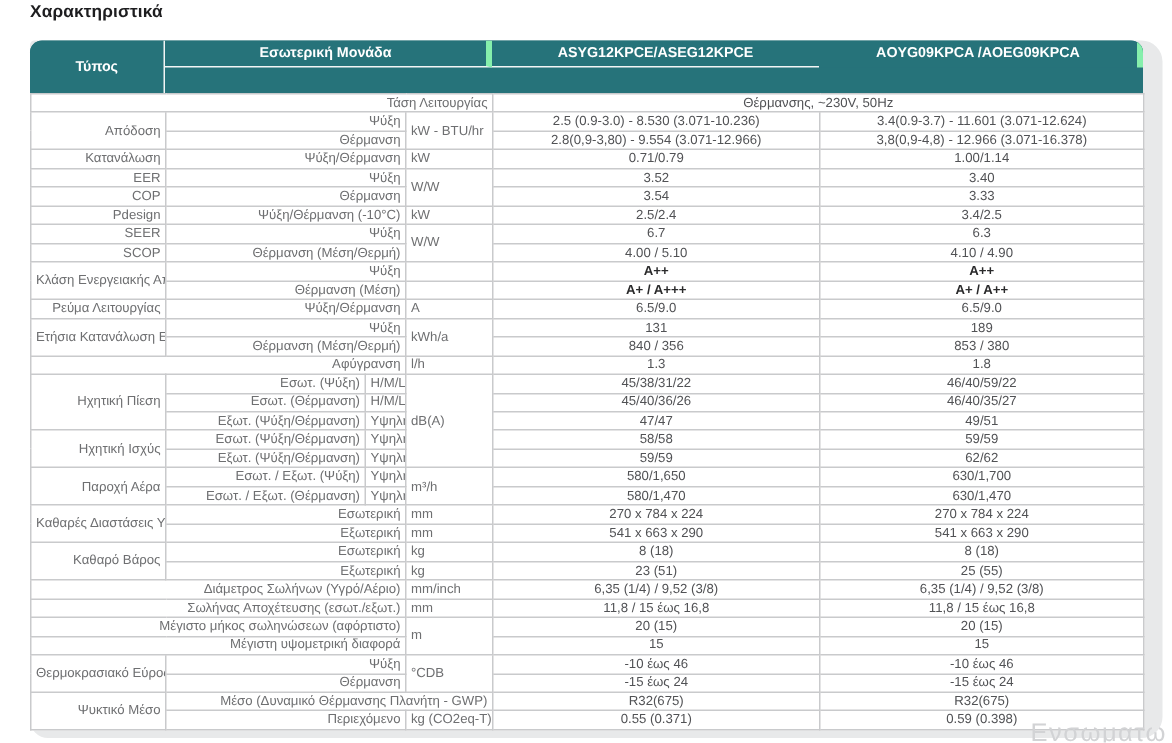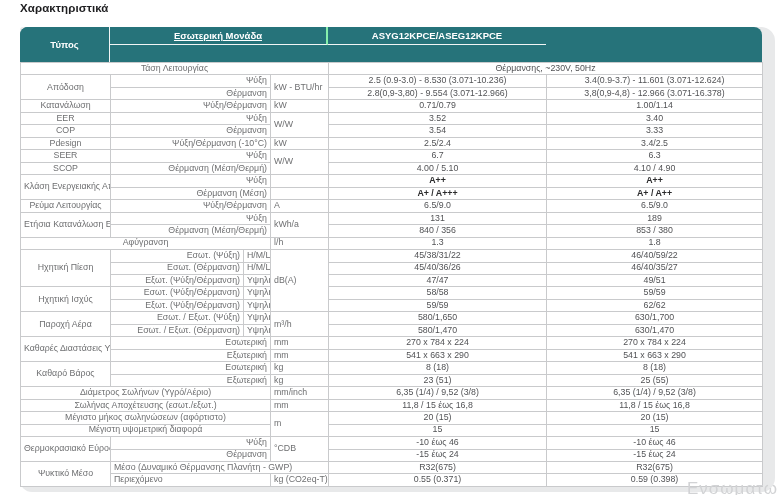--- a/index.html
+++ b/index.html
@@ -27,53 +27,54 @@
     width:742px;background:#26737a;
     border-radius:8px 8px 0 0;overflow:hidden;
   }
   .hcell{
     background:#26737a;color:#ffffff;font-weight:bold;font-size:9.5px;
     display:flex;align-items:center;justify-content:center;
     box-sizing:border-box;white-space:nowrap;
   }
   .h-type{grid-row:1/3;grid-column:1;border-right:1px solid #f2f5f5;}
   .h-r1{border-bottom:1px solid #f2f5f5;}
-  .h-sep{border-right:2px solid #86efac;text-decoration:underline;}
+  .h-sep{border-right:4px solid #86efac;}
   
   table.spec{
     width:742px;table-layout:fixed;border-collapse:collapse;background:#ffffff;
   }
   table.spec td{
     box-sizing:border-box;height:12.47px;padding:0 3px;
     border:1px solid #c9cacc;vertical-align:middle;
     font-size:8.8px;line-height:1.1;white-space:nowrap;overflow:hidden;
   }
-  td.c-label{text-align:center;padding-left:5px;color:#6e6f71;white-space:normal;margin-top:40px;}
+  td.c-label{text-align:right;padding-left:5px;color:#6e6f71;white-space:normal;margin-top:40px;}
   td.c-sub{text-align:right;color:#6e6f71;}
-  td.c-subl{text-align:left;padding-left:5px;color:#6e6f71;}
+  td.c-subl{text-align:right;padding-left:5px;color:#6e6f71;}
   td.c-unit{text-align:left;color:#6e6f71;}
   td.c-val{text-align:center;color:#515255;}
   td.c-valb{text-align:center;color:#2a2a2b;font-weight:bold;}
   .watermark{
     position:absolute;left:687px;top:479px;
     font-size:17px;color:#d2d3d5;letter-spacing:1px;white-space:nowrap;
   }
 </style>
 </head>
 <body>
 
 <div class="page-title">Χαρακτηριστικά</div>
 
 <div class="table-frame"></div>
 
 <div class="table-wrap">
   <div class="hdr">
     <div class="hcell h-type">Τύπος</div>
     <div class="hcell h-r1 h-sep">Εσωτερική Μονάδα</div>
     <div class="hcell h-r1">ASYG12KPCE/ASEG12KPCE</div>
+    <div class="hcell h-sep">AOYG09KPCA /AOEG09KPCA</div>
   </div>
 
   <table class="spec">
     <colgroup>
       <col style="width:90px">
         <col style="width:133px">
         <col style="width:27px">
       <col style="width:58px">
         <col style="width:218px">
         <col style="width:216px">

